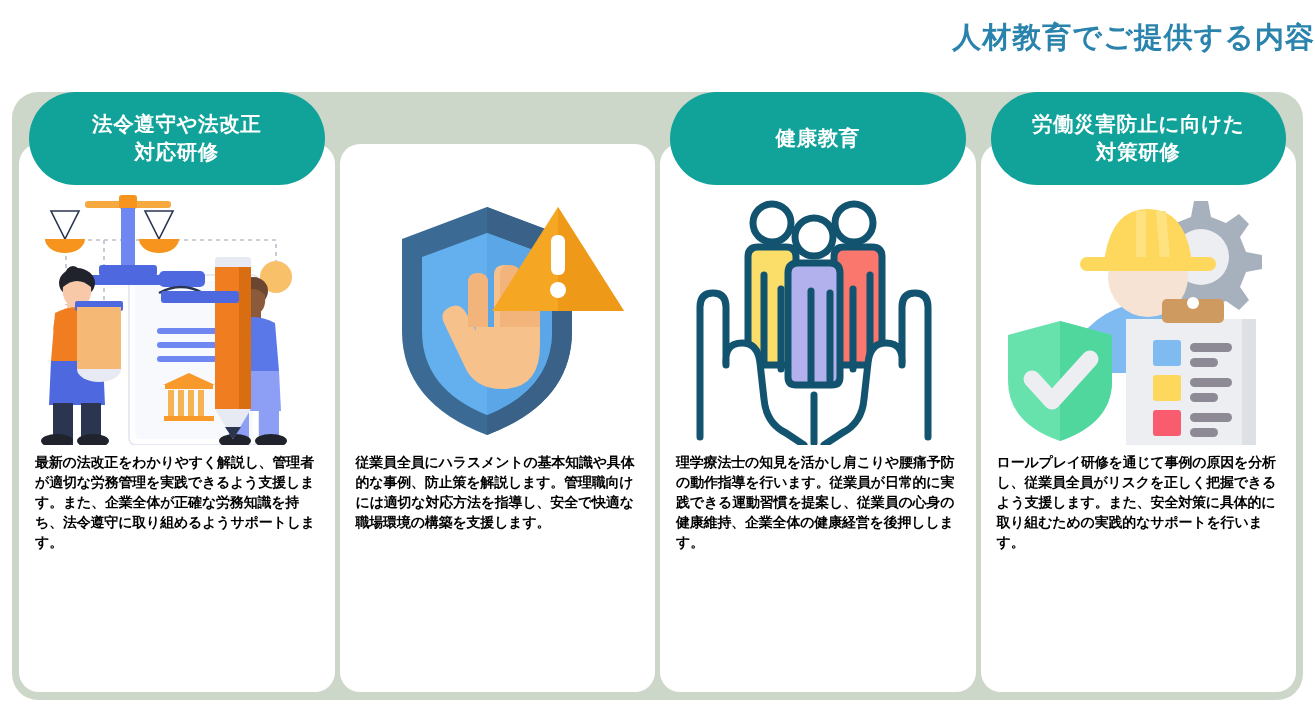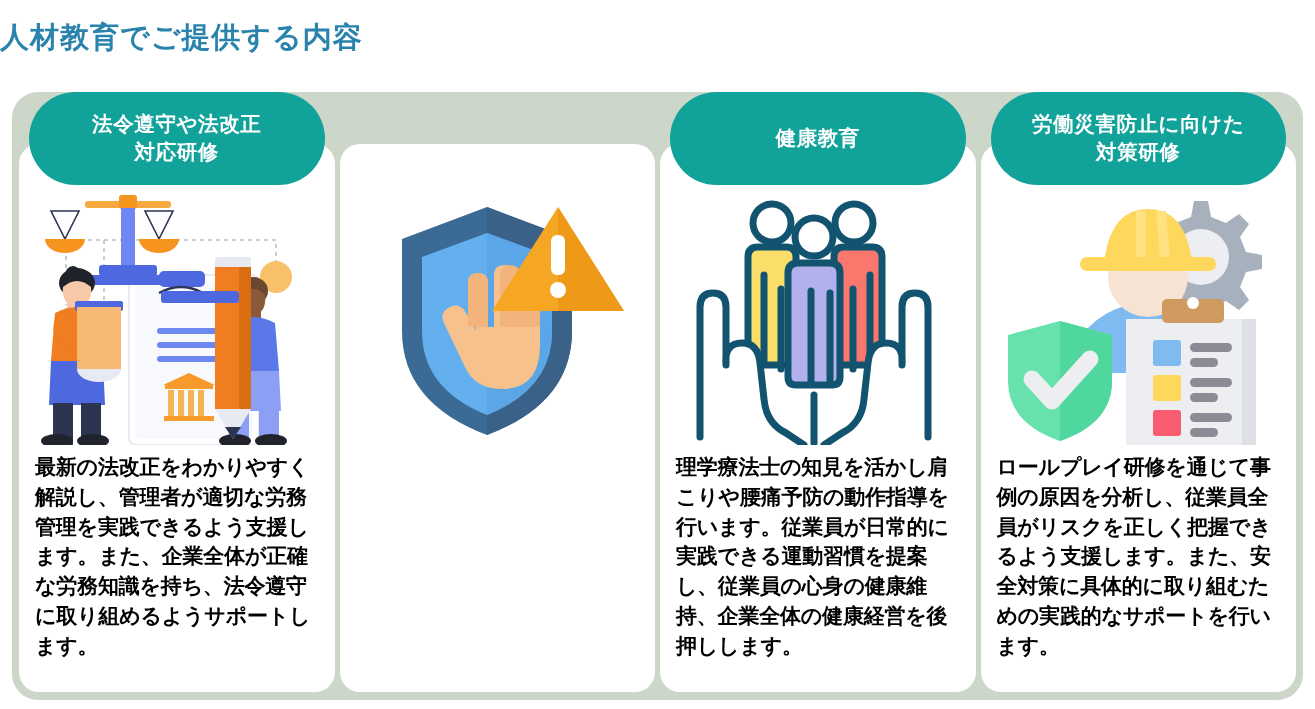--- a/index.html
+++ b/index.html
@@ -11,21 +11,21 @@
   }
   #page {
     position: relative;
     width: 1315px; height: 709px;
     background: #ffffff;
   }
   
   .page-title {
     position: absolute;
     top: 18px; left: 0; width: 1315px;
-    text-align: left;
+    text-align: right;
     font-size: 29px;
     font-weight: 700;
     letter-spacing: 1px;
     color: #2a83ac;
     white-space: nowrap;
   }
   
   .panel {
     position: absolute;
     left: 12px; top: 92px;
@@ -80,21 +80,21 @@
     height: 258px;
     display: flex;
     align-items: center;
     justify-content: center;
     position: relative;
   }
   .illus svg { display: block; }
   
   .card-body {
     padding: 4px 14px 10px 16px;
-    font-size: 21px;
+    font-size: 14px;
     font-weight: 700;
     line-height: 1.42;
     color: #000000;
     letter-spacing: -0.2px;
     text-align: left;
     width: 100%;
   }
 </style>
 </head>
 <body>
@@ -210,20 +210,21 @@
           </g>
 
           <g>
             <polygon points="196,12 262,116 130,116" fill="#f5a623"></polygon>
             <polygon points="196,12 262,116 196,116" fill="#ee9918"></polygon>
             <rect x="189" y="40" width="14" height="40" rx="6" fill="#ffffff"></rect>
             <circle cx="196" cy="95" r="8" fill="#ffffff"></circle>
           </g>
         </svg>
       </div>
+      <div class="card-body">従業員全員にハラスメントの基本知識や具体的な事例、防止策を解説します。管理職向けには適切な対応方法を指導し、安全で快適な職場環境の構築を支援します。</div>
     </div>
 
     <div class="card">
       <div class="card-header">
         <span>健康教育</span>
       </div>
       <div class="illus">
         <svg width="280" height="250" viewBox="0 0 280 250">
           <g stroke="#12536f" stroke-width="7" stroke-linecap="round" stroke-linejoin="round" fill="none">
 

